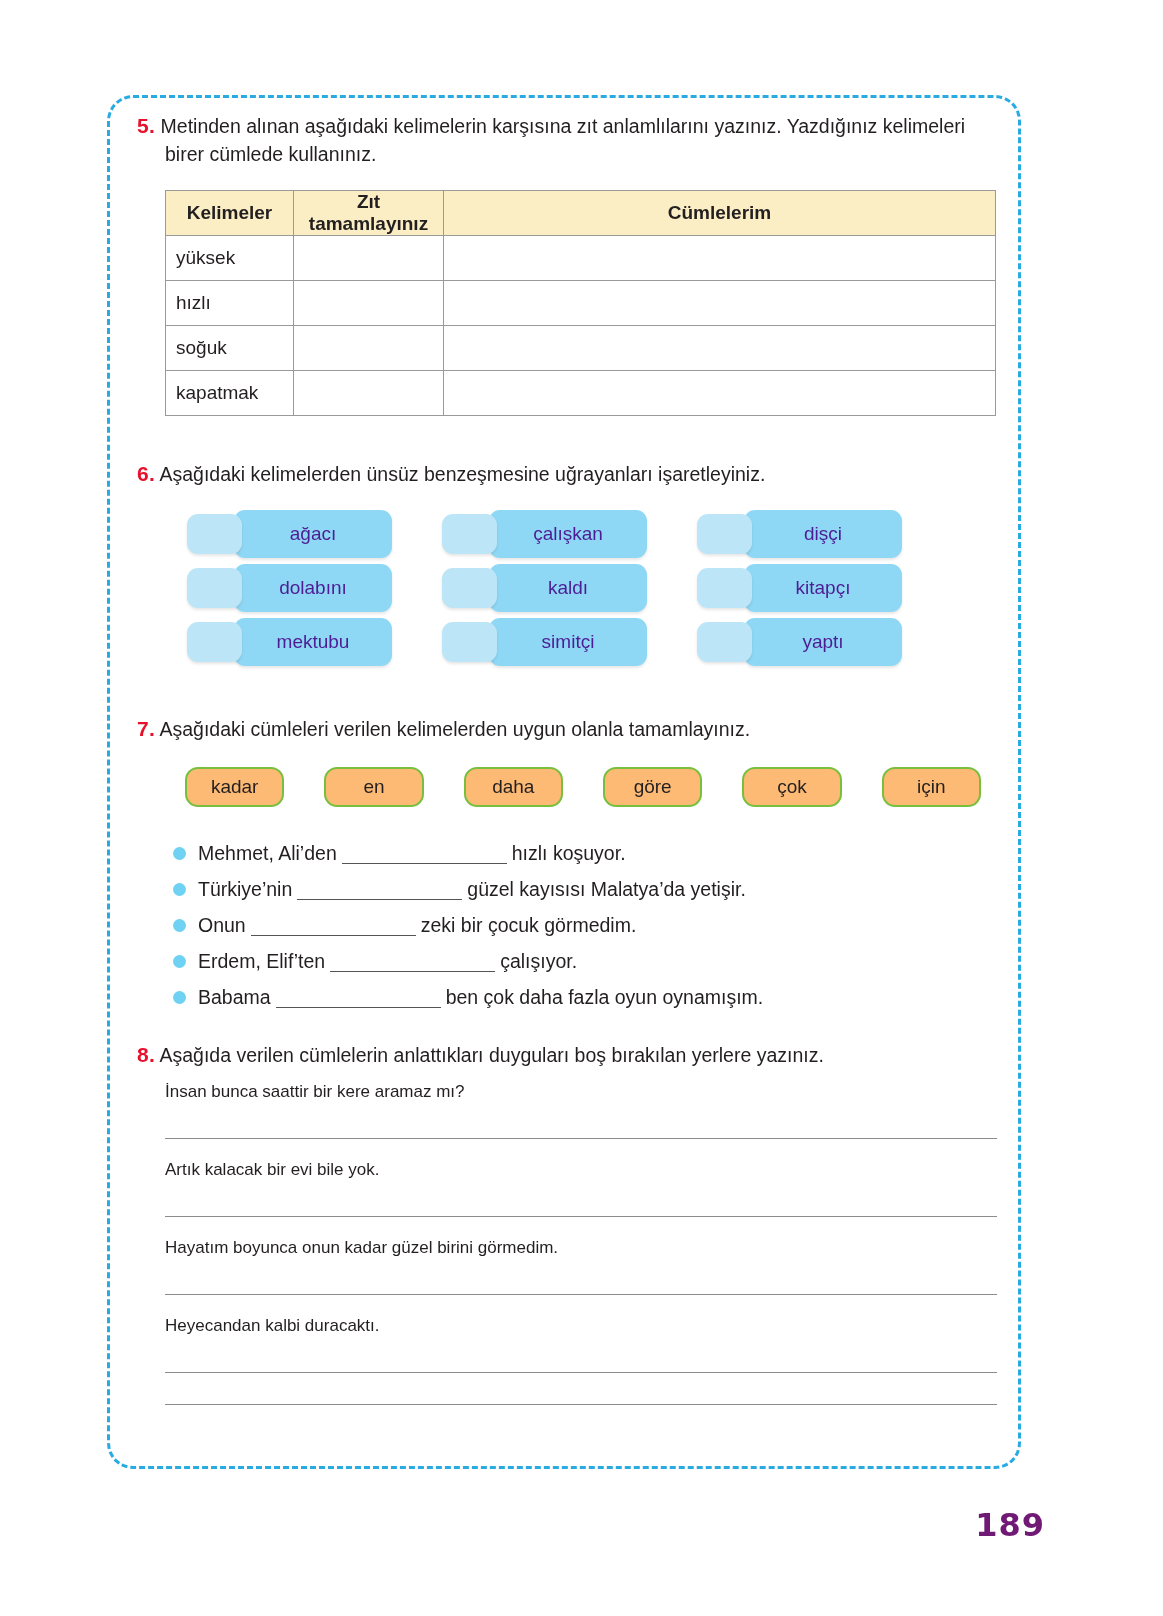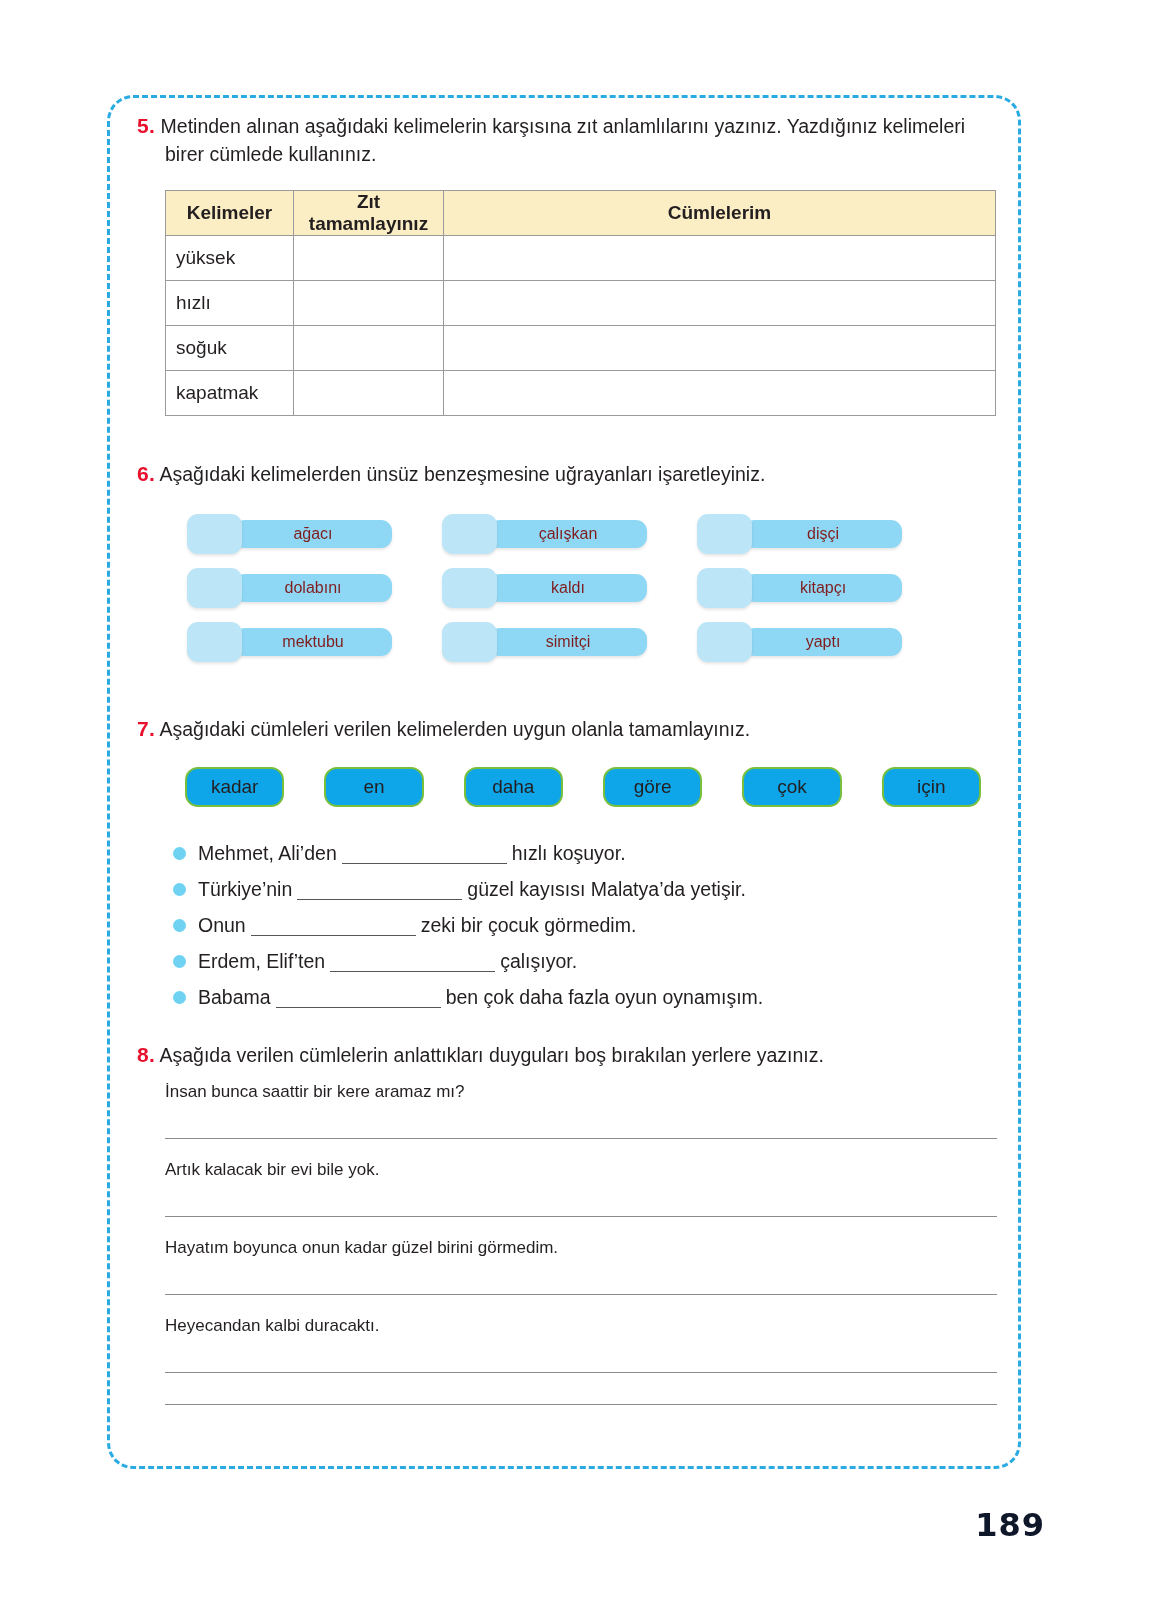--- a/index.html
+++ b/index.html
@@ -105,47 +105,47 @@
     width: 55px;
     height: 40px;
     background: #bce5f7;
     border-radius: 11px;
     box-shadow: 0 2px 3px rgba(0,0,0,0.10);
     position: relative;
     z-index: 2;
     flex: 0 0 auto;
   }
   .bubble-word {
-    height: 28px;
+    height: 48px;
     width: 158px;
     margin-left: -8px;
     background: #8fd8f5;
     border-radius: 11px;
     box-shadow: 0 2px 3px rgba(0,0,0,0.10);
     display: flex;
     align-items: center;
     justify-content: center;
-    font-size: 16px;
-    color: #7f1d1d;
+    font-size: 19px;
+    color: #4c1d95;
     position: relative;
     z-index: 1;
   }
 
   
   #q7-chips {
     margin-top: 24px;
     padding-left: 48px;
     display: flex;
     gap: 0px;
   }
   .chip {
     width: 104px;
     height: 40px;
     border: 2px solid #78bf3e;
-    background: #0ea5e9;
+    background: #fdba74;
     border-radius: 13px;
     display: flex;
     align-items: center;
     justify-content: center;
     font-size: 19px;
     color: #231f20;
     margin-right: 40px;
     box-sizing: border-box;
   }
   .chip:last-child { margin-right: 16px; }
@@ -193,21 +193,21 @@
   }
 
   
   #page-number {
     position: absolute;
     right: 118px;
     bottom: 72px;
     font-family: "DejaVu Sans", sans-serif;
     font-size: 32px;
     font-weight: bold;
-    color: #0f172a;
+    color: #701a75;
     letter-spacing: 1px;
   }
 </style>
 </head>
 <body>
 
 <div id="worksheet-frame"></div>
 
 <div id="content">
 

